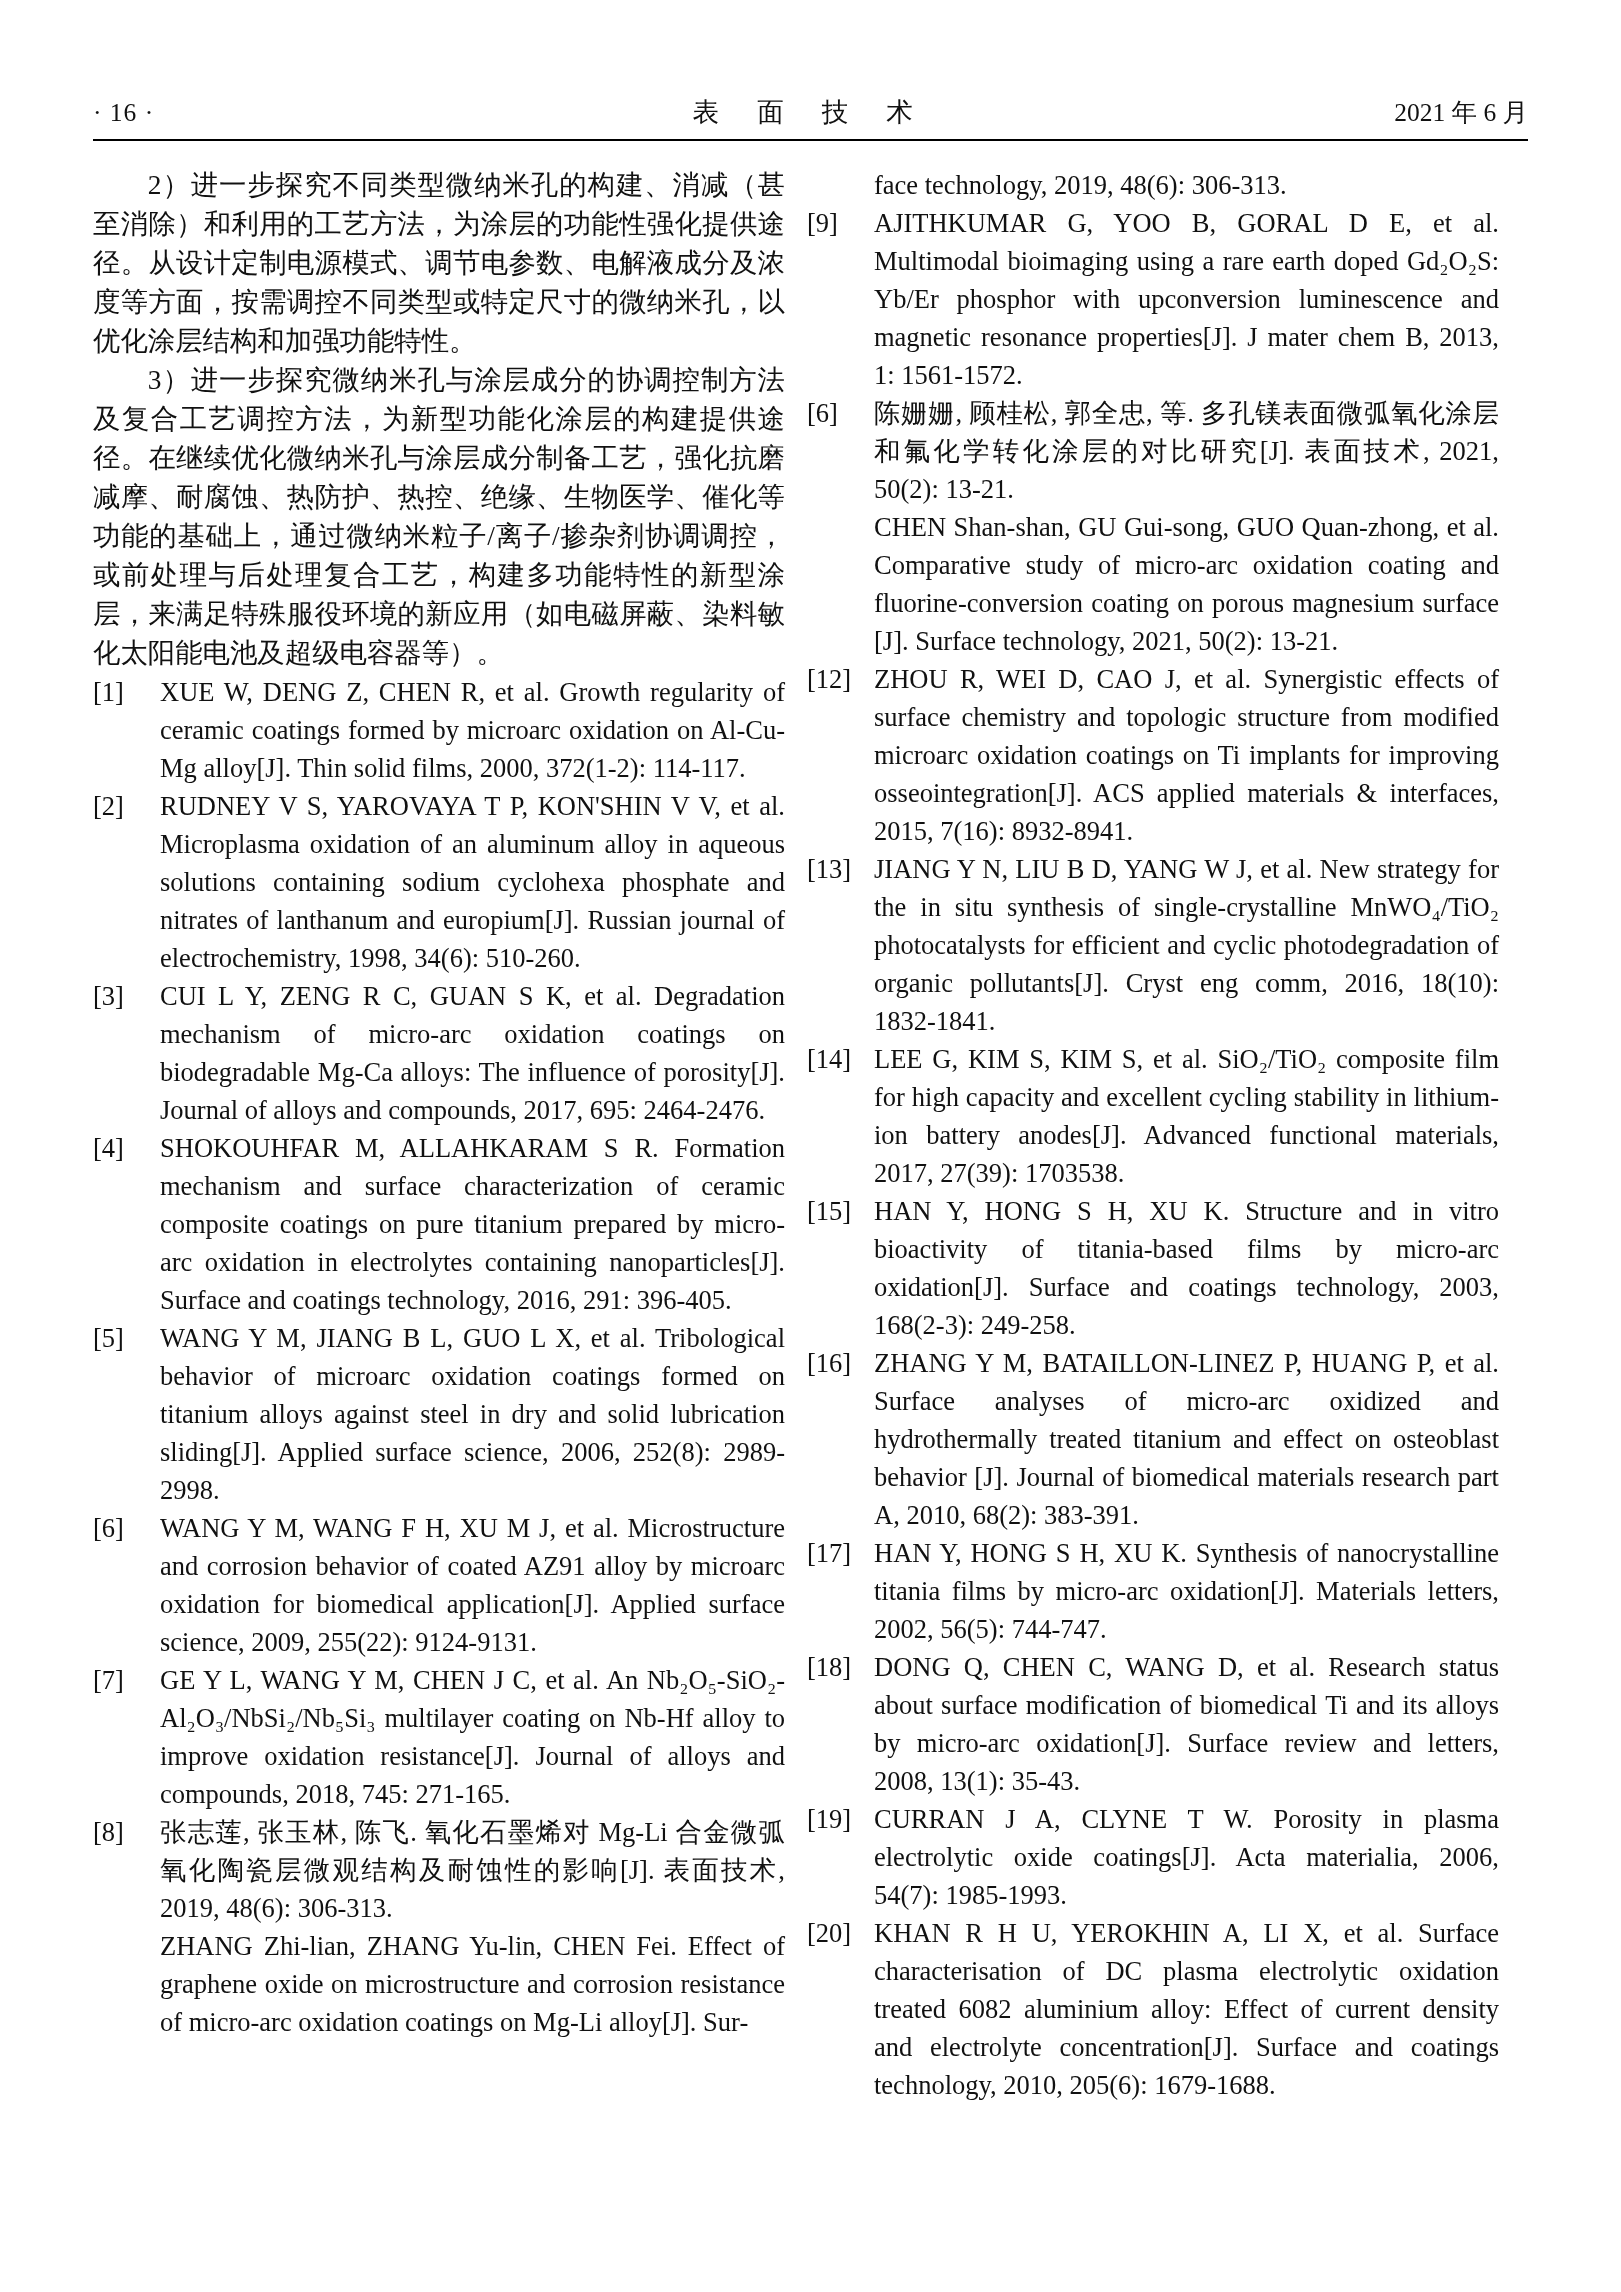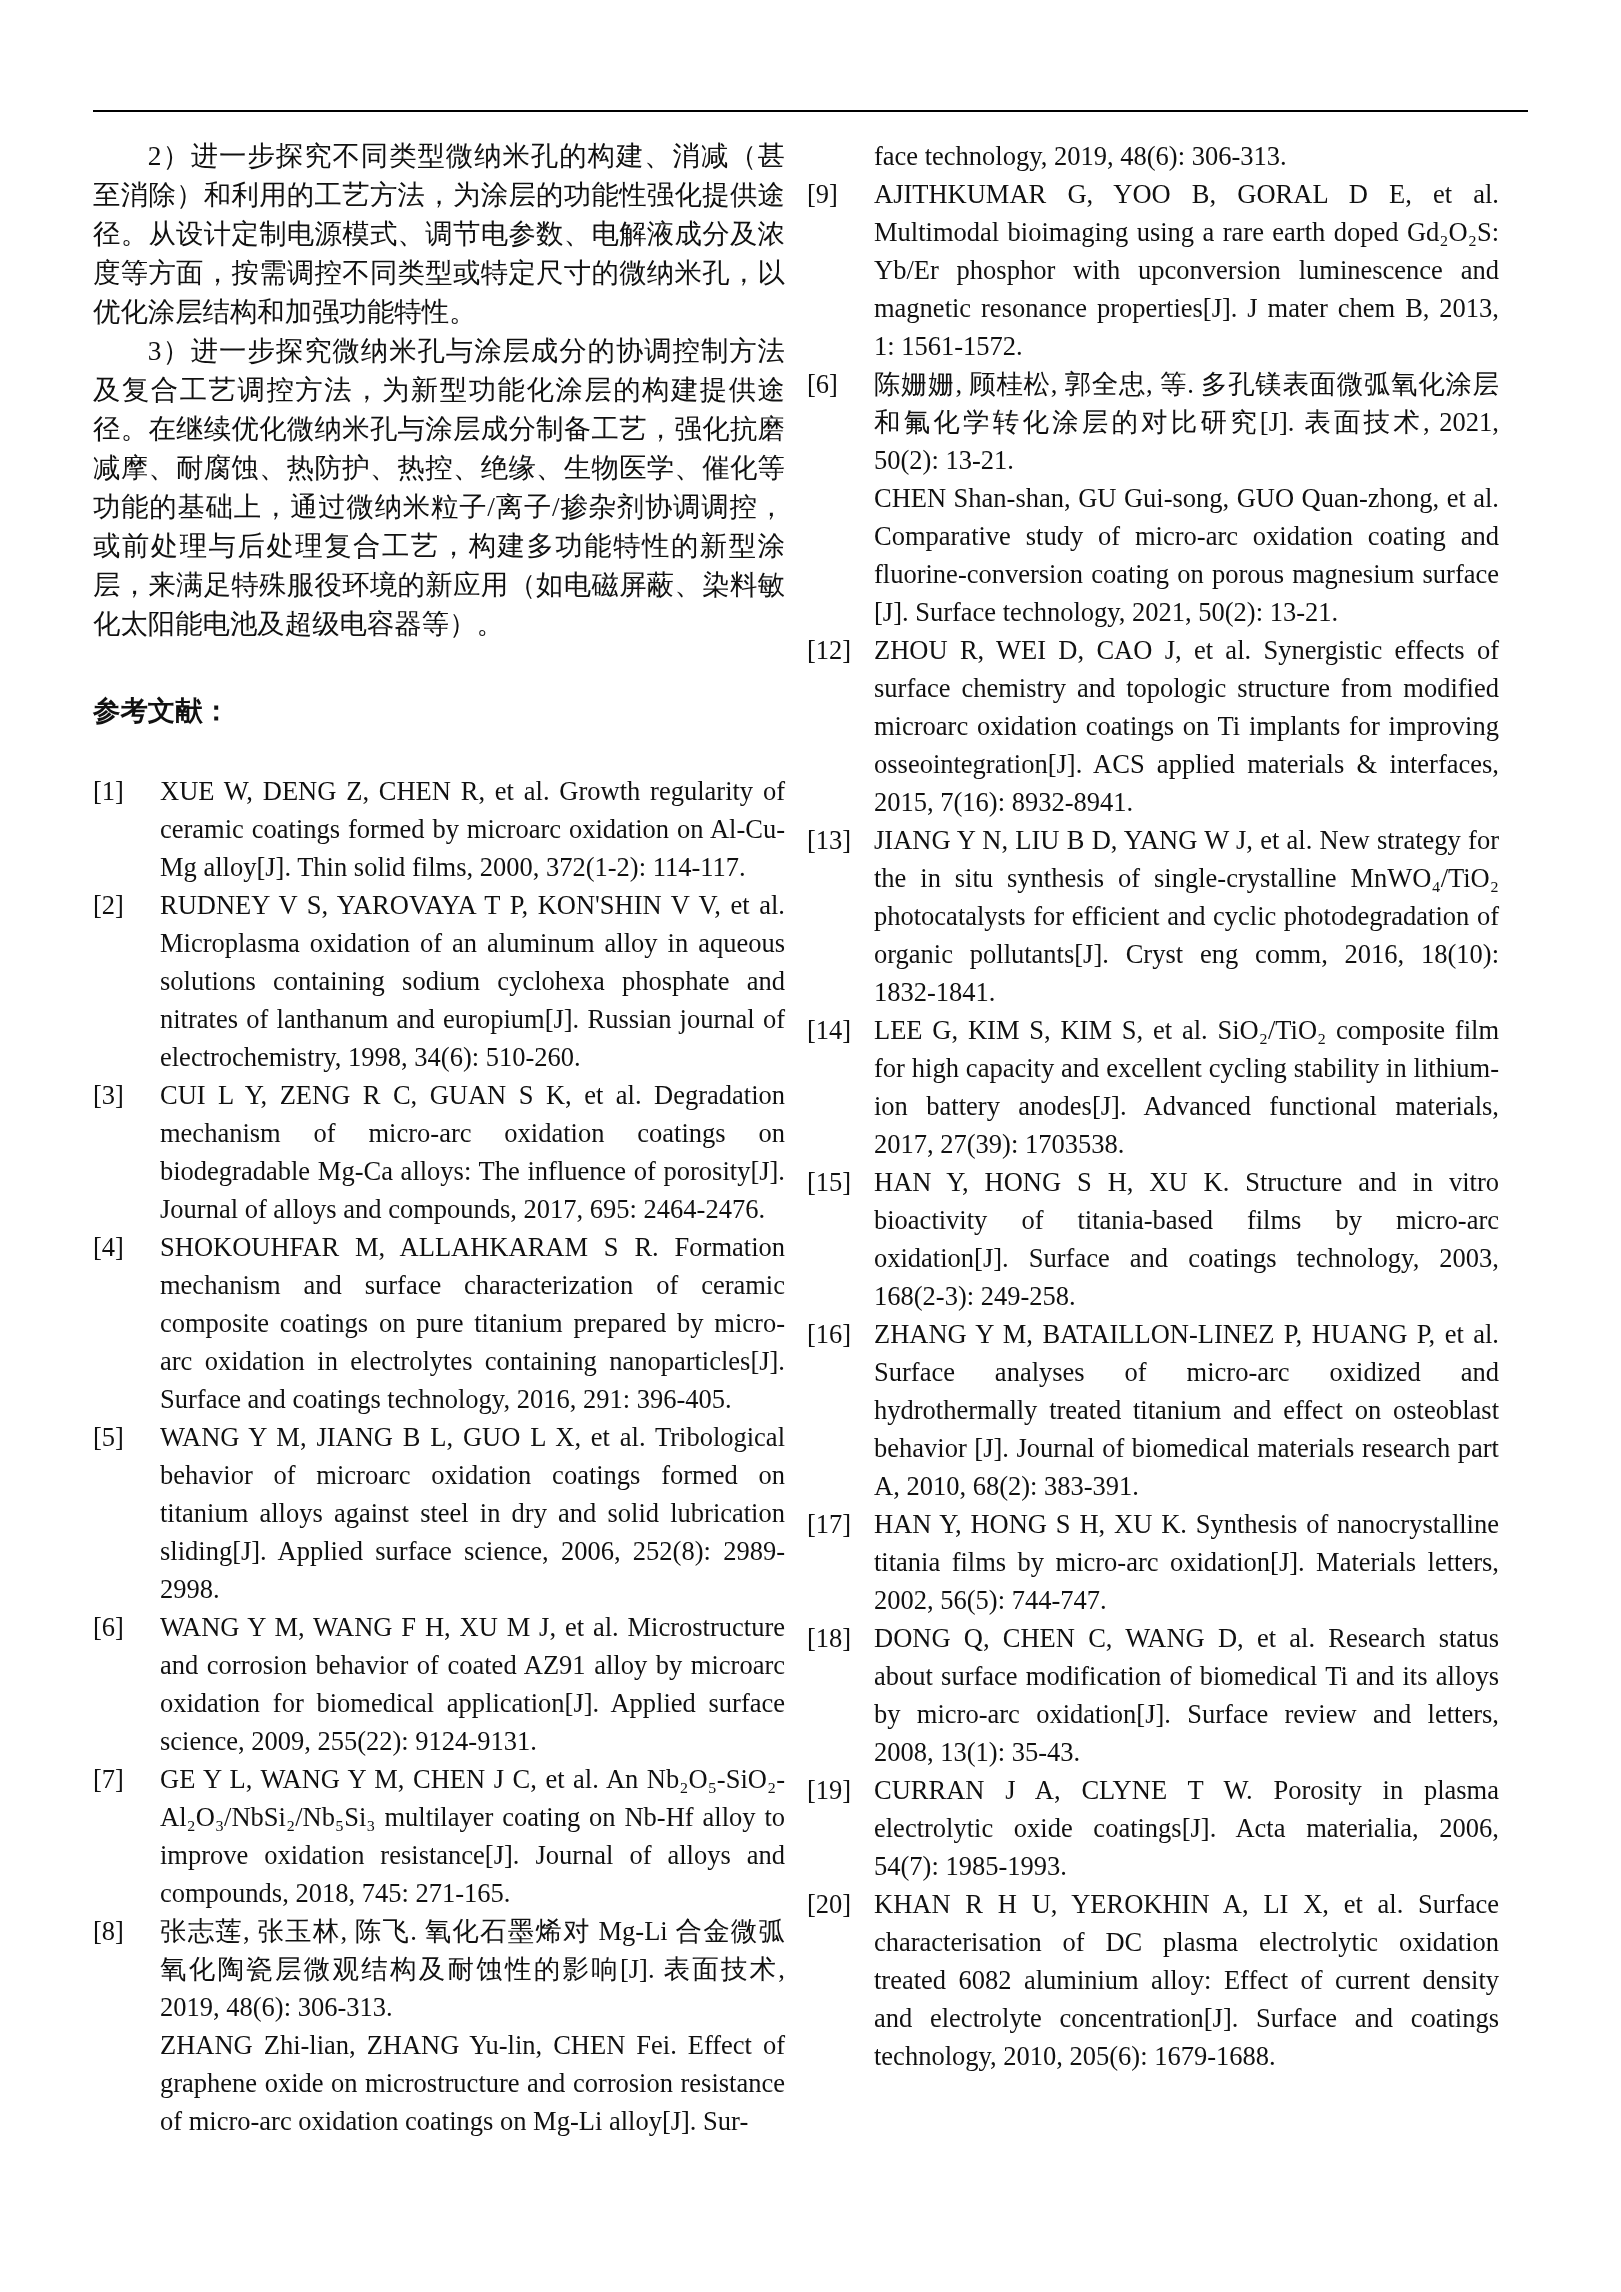--- a/index.html
+++ b/index.html
@@ -70,29 +70,33 @@
     padding-left: 67px;
     font-size: 26.5px;
     line-height: 38px;
   }
 </style>
 </head>
 <body>
 
 <div class="page">
 
+  <header class="page-header">
+    <span class="page-num">· 16 ·</span>
+    <span class="journal-title">表 面 技 术</span>
+    <span class="issue-date">2021 年 6 月</span>
+  </header>
   <hr class="header-rule">
 
   <main class="columns">
 
     <section class="col">
       <p class="para">2）进一步探究不同类型微纳米孔的构建、消减（甚至消除）和利用的工艺方法，为涂层的功能性强化提供途径。从设计定制电源模式、调节电参数、电解液成分及浓度等方面，按需调控不同类型或特定尺寸的微纳米孔，以优化涂层结构和加强功能特性。</p>
       <p class="para">3）进一步探究微纳米孔与涂层成分的协调控制方法及复合工艺调控方法，为新型功能化涂层的构建提供途径。在继续优化微纳米孔与涂层成分制备工艺，强化抗磨减摩、耐腐蚀、热防护、热控、绝缘、生物医学、催化等功能的基础上，通过微纳米粒子/离子/掺杂剂协调调控，或前处理与后处理复合工艺，构建多功能特性的新型涂层，来满足特殊服役环境的新应用（如电磁屏蔽、染料敏化太阳能电池及超级电容器等）。</p>
 
-      <h3 class="refs-heading">参考文献：</h3>
 
       <ol class="ref-list">
         <li class="ref">
           <span class="ref-label">[1]</span>
           <div class="ref-text">XUE W, DENG Z, CHEN R, et al. Growth regularity of ceramic coatings formed by microarc oxidation on Al-Cu-Mg alloy[J]. Thin solid films, 2000, 372(1-2): 114-117.</div>
         </li>
         <li class="ref">
           <span class="ref-label">[2]</span>
           <div class="ref-text">RUDNEY V S, YAROVAYA T P, KON'SHIN V V, et al. Microplasma oxidation of an aluminum alloy in aqueous solutions containing sodium cyclohexa phosphate and nitrates of lanthanum and europium[J]. Russian journal of electrochemistry, 1998, 34(6): 510-260.</div>
         </li>

